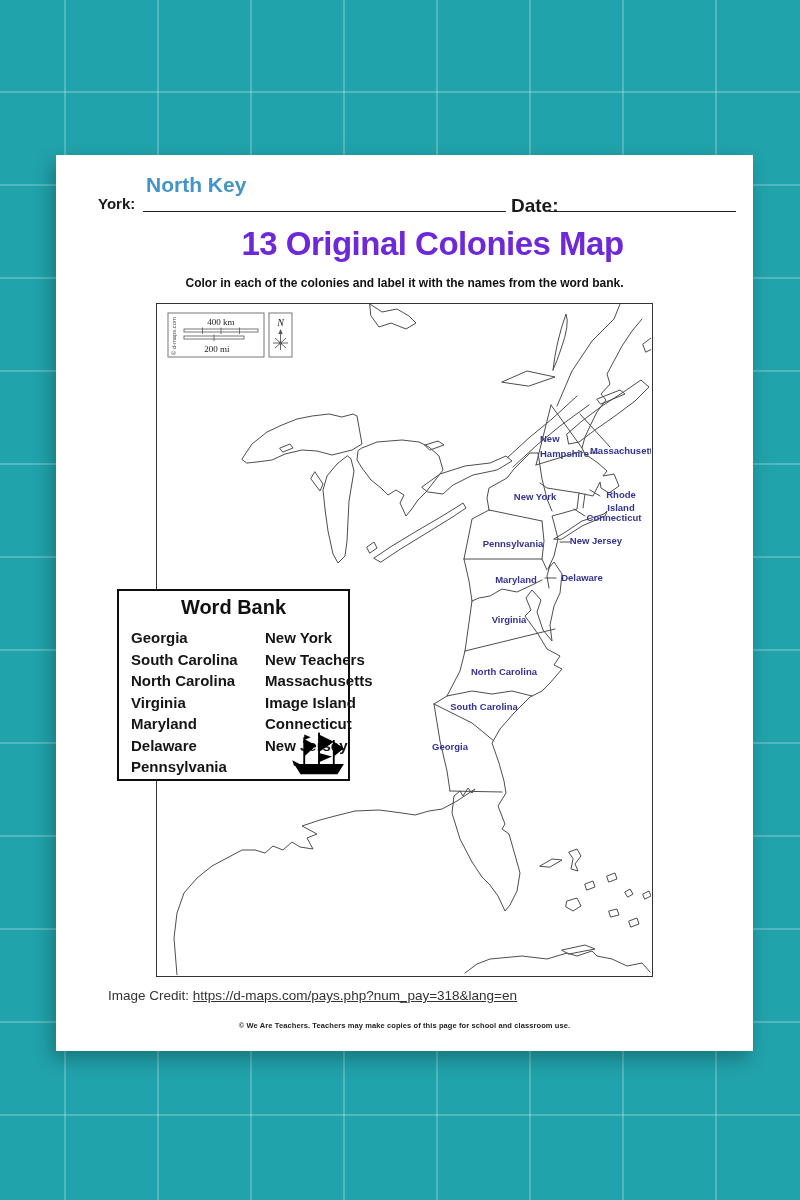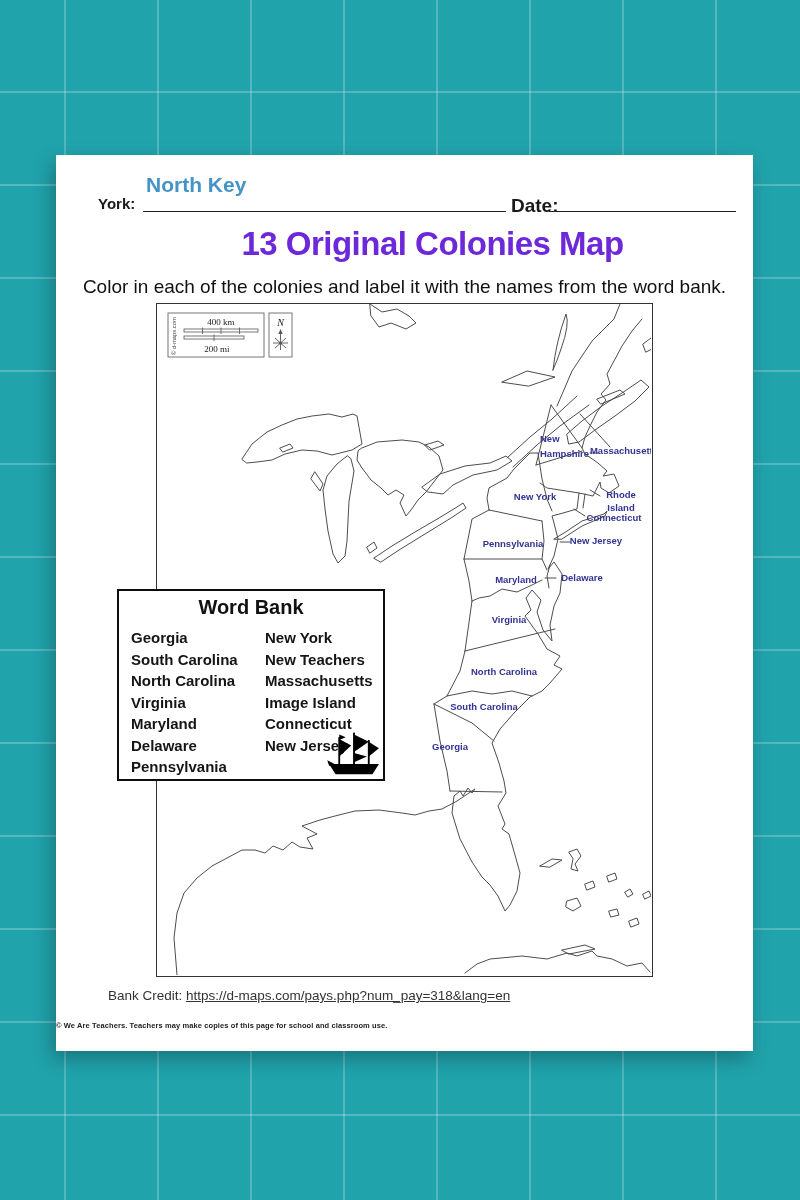--- a/index.html
+++ b/index.html
@@ -17,35 +17,35 @@
     position:absolute;left:56px;top:155px;width:697px;height:896px;
     background:#ffffff;box-shadow:-4px 8px 18px rgba(0,0,0,0.28);
   }
   .abs{position:absolute;}
   .name-label{left:42px;top:40px;font-size:15px;font-weight:700;color:#1a1a1a;}
   .answer-key{left:90px;top:18px;font-size:21px;font-weight:600;color:#4494c7;}
   .name-line{left:87px;top:56px;width:363px;border-top:1.6px solid #222;}
   .date-label{left:455px;top:40px;font-size:19px;font-weight:700;color:#1a1a1a;}
   .date-line{left:493px;top:56px;width:187px;border-top:1.6px solid #222;}
   .title{left:0;top:70px;width:100%;text-align:center;font-size:33px;font-weight:800;color:#6d28d9;letter-spacing:-0.5px;margin-left:28px;}
-  .subtitle{left:0;top:121px;width:100%;text-align:center;font-size:19px;font-weight:400;color:#111;}
+  .subtitle{left:0;top:121px;width:100%;text-align:center;font-size:12px;font-weight:700;color:#111;}
   .map-wrap{left:100px;top:148px;width:497px;height:674px;border:1.6px solid #333;box-sizing:border-box;background:#fff;}
   .map-wrap svg{display:block;}
   .word-bank{
-    left:61px;top:434px;width:268px;height:192px;background:#fff;
+    left:61px;top:434px;width:233px;height:192px;background:#fff;
     border:2.5px solid #0d0d0d;box-sizing:border-box;z-index:5;
   }
   .wb-title{left:0;top:5px;width:100%;text-align:center;font-size:20px;font-weight:800;color:#111;}
   .wb-col{top:36px;font-size:15px;font-weight:600;color:#151515;line-height:21.5px;white-space:nowrap;}
   .wb-col-left{left:12px;}
   .wb-col-right{left:146px;}
   .ship{right:1px;bottom:3px;width:56px;height:48px;}
   .credit{left:52px;top:833px;font-size:13.5px;color:#333;}
   .credit a{color:#333;}
-  .fineprint{left:0;top:866px;width:100%;text-align:left;font-size:7.5px;font-weight:700;color:#222;letter-spacing:0.1px;}
+  .fineprint{left:0;top:866px;width:100%;text-align:center;font-size:7.5px;font-weight:700;color:#222;letter-spacing:0.1px;}
   .map-line{fill:none;stroke:#4d4d4d;stroke-width:1;stroke-linejoin:round;stroke-linecap:round;}
   .map-label{font-family:"Liberation Sans",sans-serif;font-size:9.5px;font-weight:700;fill:#333392;}
   .scale-text{font-family:"Liberation Serif",serif;font-size:9px;fill:#222;}
   .scale-credit{font-family:"Liberation Sans",sans-serif;font-size:5.8px;fill:#444;}
 </style>
 </head>
 <body>
 
 <div class="page">
 
@@ -223,18 +223,18 @@
         <path d="M14,7 L21,10 L14,13 Z"></path>
         <path d="M30,7 L46,15 L30,26 Z"></path>
         <path d="M30,27 L44,31 L30,37 Z"></path>
         <path d="M46,15 L57,22 L46,31 Z"></path>
         <path d="M1,35 L11,40 L3,41 Z"></path>
       </g>
     </svg>
   </div>
 
   <div class="abs credit">
-    <span>Bank Credit:</span>
+    <span>Image Credit:</span>
     <a href="#">https://d-maps.com/pays.php?num_pay=318&amp;lang=en</a>
   </div>
   <div class="abs fineprint">© We Are Teachers. Teachers may make copies of this page for school and classroom use.</div>
 
 </div>
 
 </body></html>

